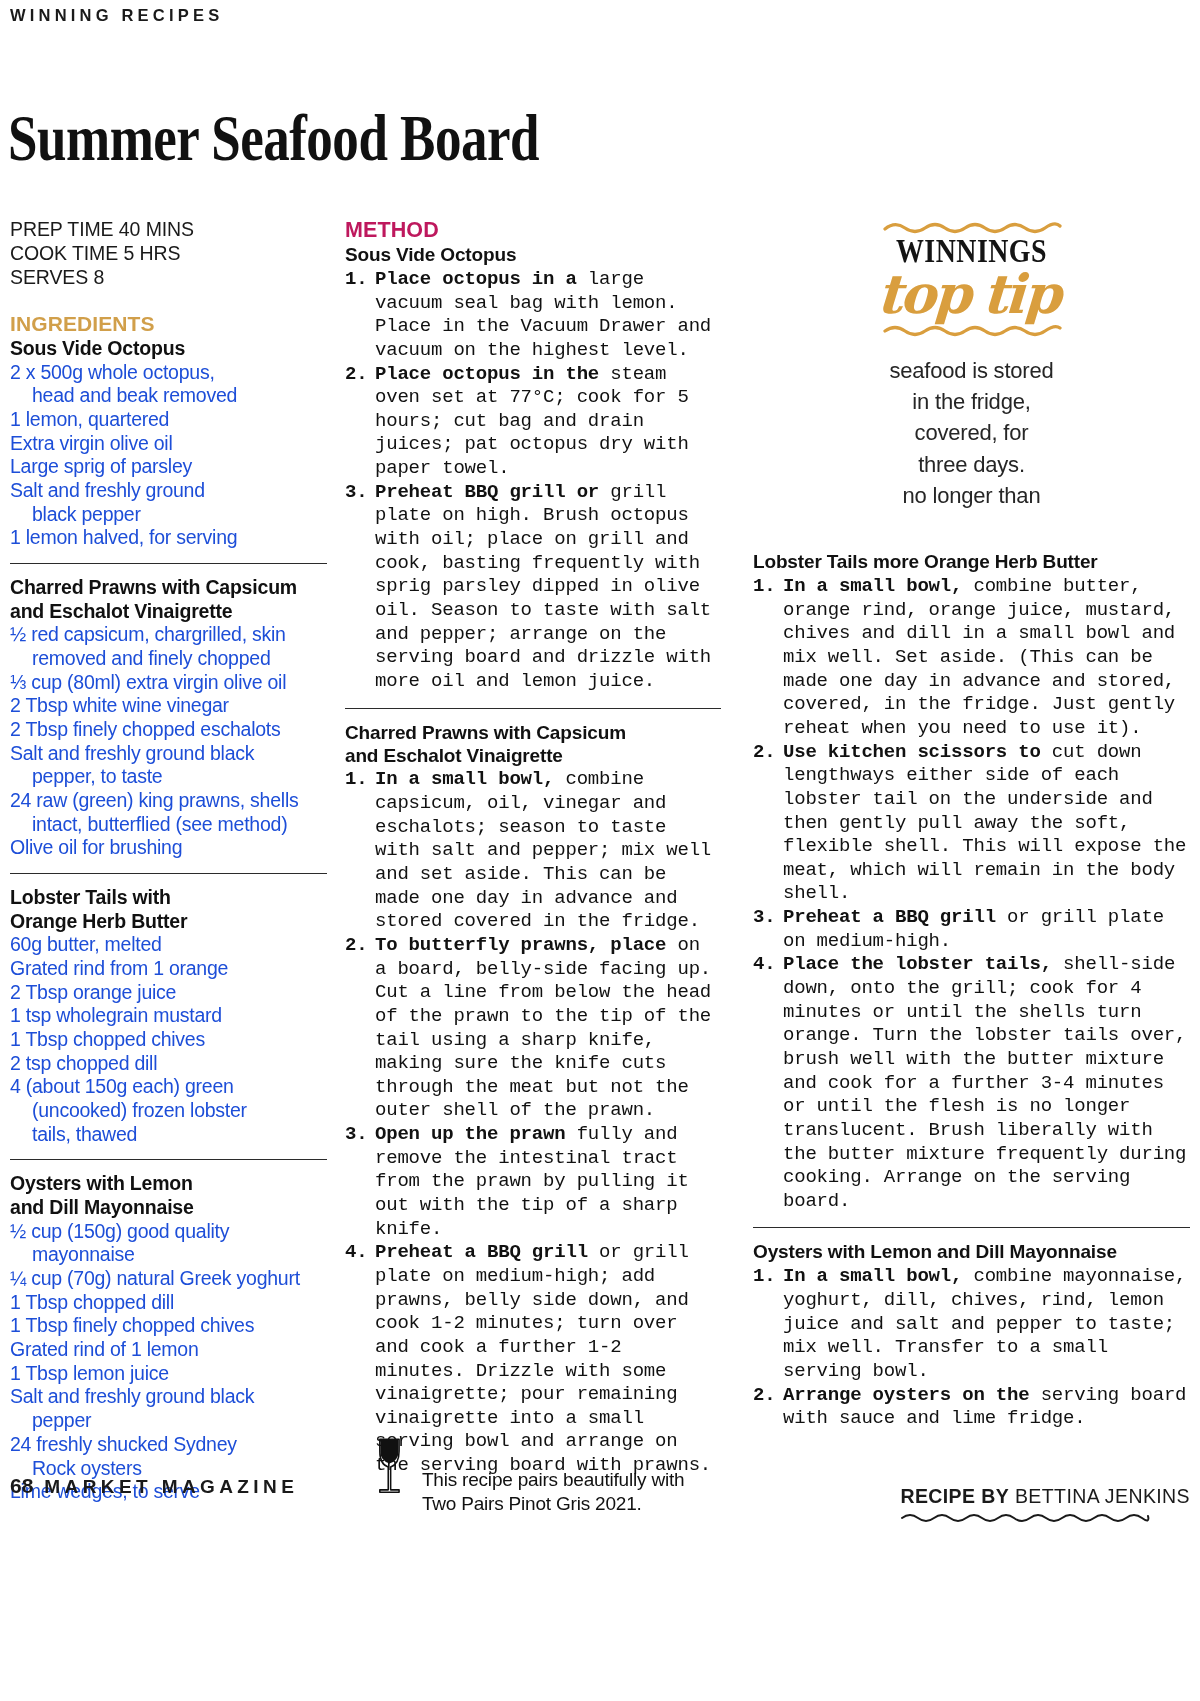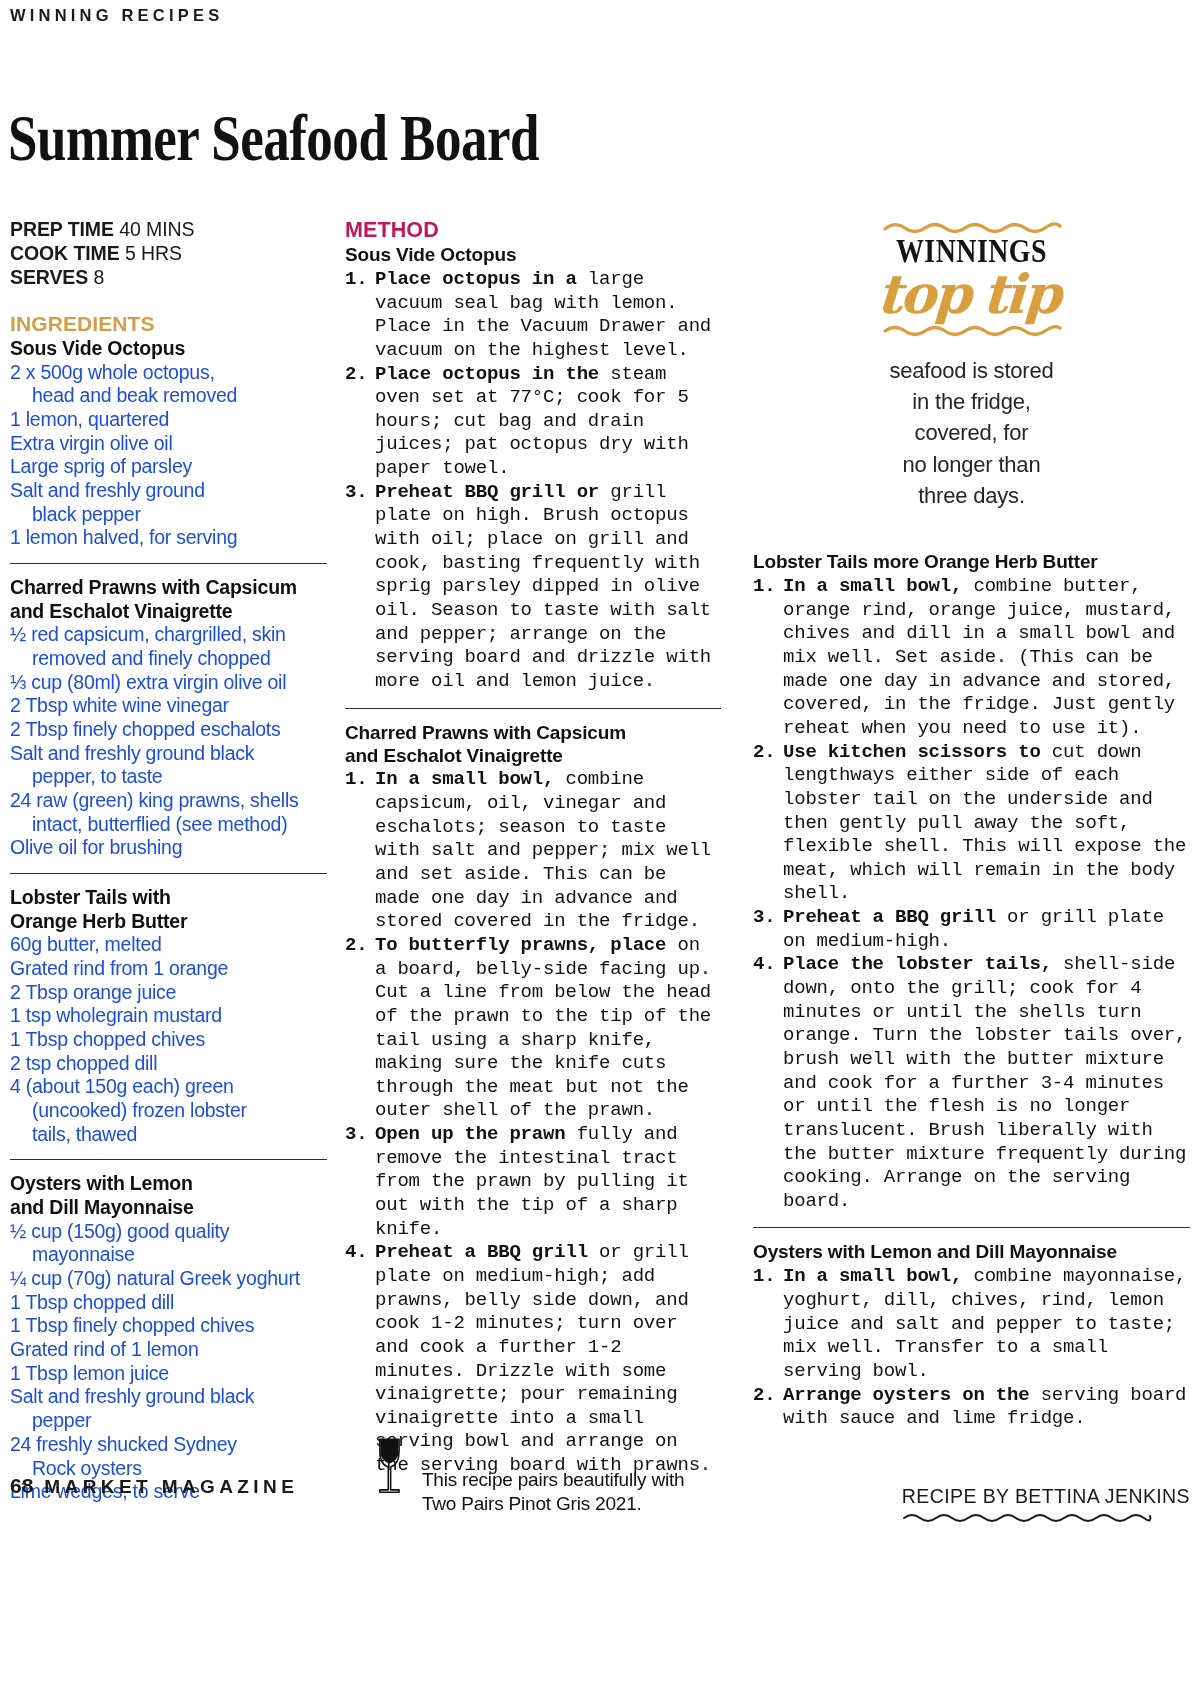--- a/index.html
+++ b/index.html
@@ -58,21 +58,21 @@
   .col-mid   { width: 400px; padding-left: 0px;  padding-right: 24px; }
   .col-right { width: 455px; padding-left: 8px;  padding-right: 10px; }
 
   
   .meta {
     font-size: 19.5px;
     line-height: 1.23;
     letter-spacing: -0.1px;
     margin-bottom: 22px;
   }
-  .meta .lbl { font-weight: 700; }
+  .meta .lbl { font-weight: 400; }
   .meta .val { font-weight: 400; }
 
   .section-head {
     font-size: 21px;
     font-weight: 700;
     letter-spacing: 0.1px;
     color: #d19f4a;
     margin-bottom: 1px;
   }
   .sub-head {
@@ -204,21 +204,21 @@
   
   .credit {
     position: absolute;
     right: 10px;
     top: 1485px;
     text-align: right;
     font-size: 19.5px;
     letter-spacing: 0.4px;
     color: #1a1a1a;
   }
-  .credit b { font-weight: 400; }
+  .credit b { font-weight: 700; }
   .credit .wave { display: block; margin-top: 3px; }
 
   .folio {
     position: absolute;
     left: 10px;
     bottom: 14px;
     display: flex;
     align-items: baseline;
     gap: 11px;
   }
@@ -348,22 +348,22 @@
         </svg>
         <div class="winnings">WINNINGS</div>
         <div class="script">top tip</div>
         <svg class="squiggle" width="180" height="14" viewBox="0 0 180 14">
           <path d="M3 8 Q 13 1 23 8 T 43 8 T 63 8 T 83 8 T 103 8 T 123 8 T 143 8 T 163 8 T 178 5" fill="none" stroke="#d99e3e" stroke-width="3.2" stroke-linecap="round"></path>
         </svg>
         <div class="tip-body" id="tip-body">
             <div>seafood is stored</div>
             <div>in the fridge,</div>
             <div>covered, for</div>
+            <div>three days.</div>
             <div>no longer than</div>
-            <div>three days.</div>
           </div>
       </div>
 
       <div style="height:40px"></div>
 
       <div id="method-right">
           <div class="m-sub">Lobster Tails more Orange Herb Butter</div>
           <ol class="steps">
             <li><b>In a small bowl,</b><span> combine butter, orange rind, orange juice, mustard, chives and dill in a small bowl and mix well. Set aside. (This can be made one day in advance and stored, covered, in the fridge. Just gently reheat when you need to use it).</span></li>
             <li><b>Use kitchen scissors to</b><span> cut down lengthways either side of each lobster tail on the underside and then gently pull away the soft, flexible shell. This will expose the meat, which will remain in the body shell.</span></li>

